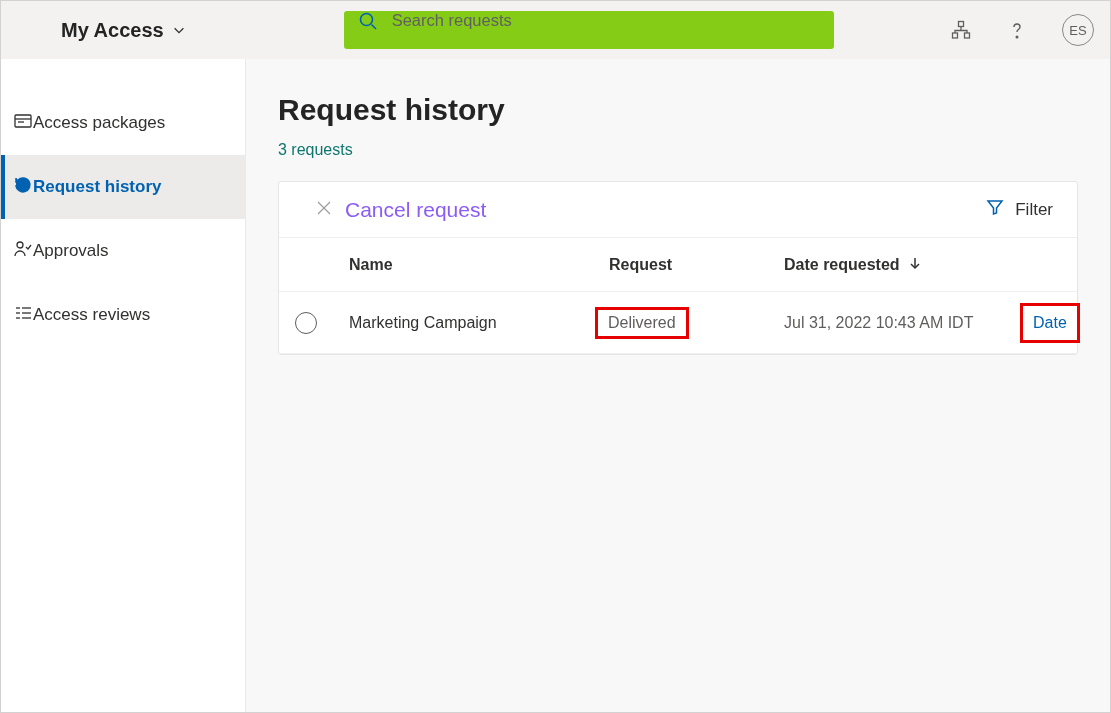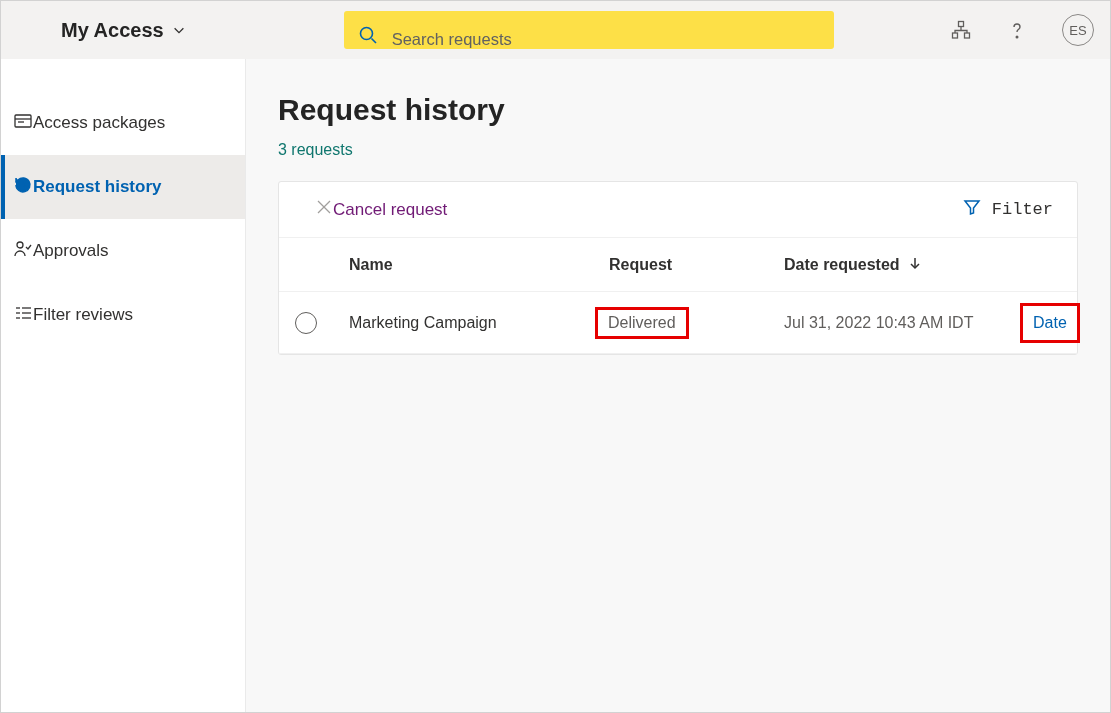--- a/index.html
+++ b/index.html
@@ -22,24 +22,24 @@
       display: flex;
       align-items: center;
       gap: 8px;
       cursor: pointer;
     }
     .app-title svg { width: 14px; height: 14px; }
     .search-wrap {
       margin-left: auto;
       width: 490px;
       height: 38px;
-      background: #fde047;
+      background: #84cc16;
       border-radius: 3px;
       display: flex;
-      align-items: flex-end;
+      align-items: flex-start;
       padding: 0 14px;
       gap: 14px;
     }
     .header-spacer { flex: 1; }
     .search-input {
       border: none;
       outline: none;
       font-size: 16.5px;
       color: #605e5c;
       width: 100%;
@@ -101,27 +101,27 @@
       border-radius: 3px;
     }
     .toolbar {
       height: 56px;
       display: flex;
       align-items: center;
       padding: 0 24px;
       border-bottom: 1px solid #f0f0f0;
     }
     .cancel-btn {
-      display: flex; align-items: center; 
-      color: #701a75; font-size: 17px; cursor: pointer;
+      display: flex; align-items: center; gap: 12px;
+      color: #8b5cf6; font-size: 21px; cursor: pointer;
       margin-left: 12px;
     }
     .filter-btn {
       margin-left: auto; display: flex; align-items: center; gap: 10px;
-      color: #323130; font-size: 17px; cursor: pointer; font-family: Liberation Mono, monospace;
+      color: #323130; font-size: 17px; cursor: pointer;
     }
     .filter-btn svg { stroke: #0062b1; }
 
     .table { width: 100%; }
     .thead, .trow {
       display: grid;
       grid-template-columns: 70px 260px 175px 250px 1fr;
       align-items: center;
       padding: 0 0 0 0;
     }
@@ -216,21 +216,21 @@
       <span>
         <svg viewBox="0 0 20 20" fill="none" stroke="#323130" stroke-width="1.3">
           <line x1="3" y1="5" x2="7" y2="5"></line>
             <line x1="9" y1="5" x2="18" y2="5"></line>
           <line x1="3" y1="10" x2="7" y2="10"></line>
             <line x1="9" y1="10" x2="18" y2="10"></line>
           <line x1="3" y1="15" x2="7" y2="15"></line>
             <line x1="9" y1="15" x2="18" y2="15"></line>
         </svg>
       </span>
-      <span>Filter reviews</span>
+      <span>Access reviews</span>
     </div>
   </div>
 
   <div class="content">
     <h1 class="page-title">Request history</h1>
     <div class="subtitle">3 requests</div>
 
     <div class="panel">
       <div class="toolbar">
         <div class="cancel-btn">

